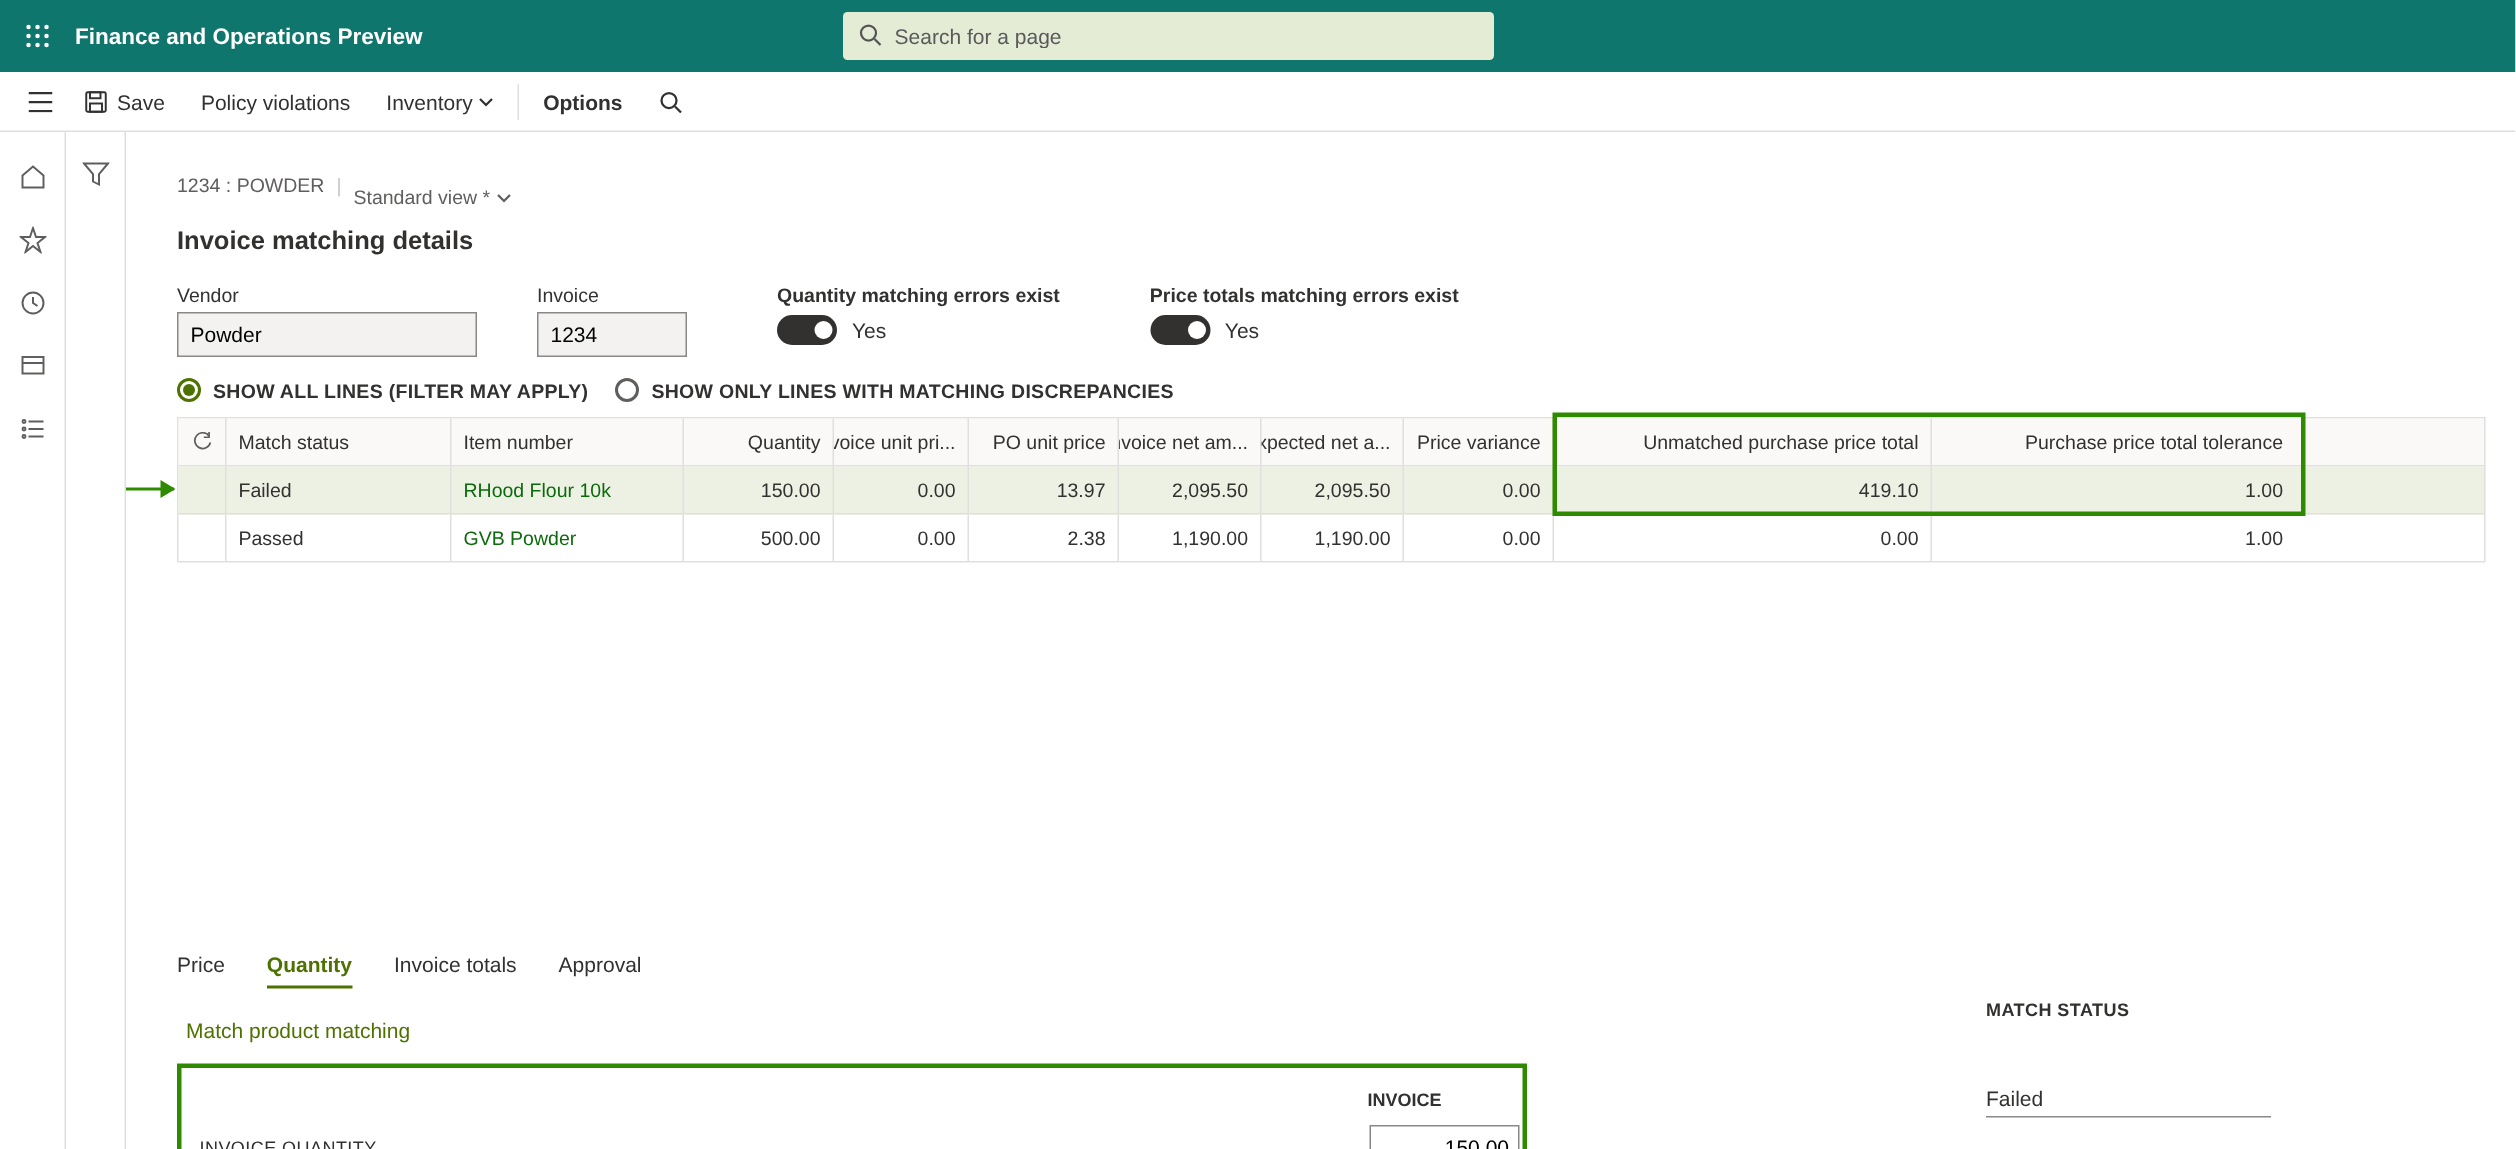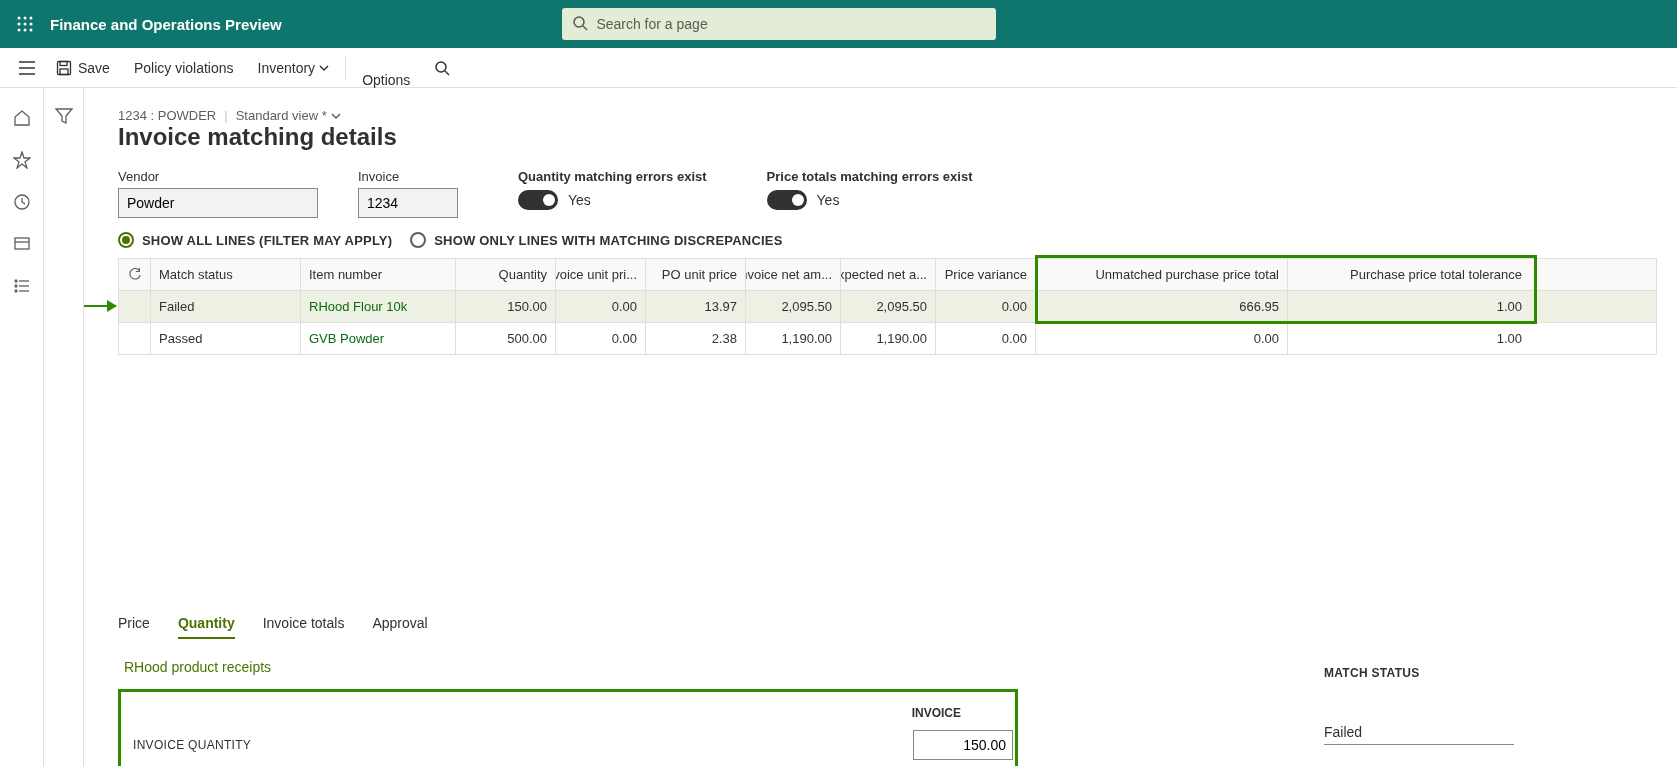--- a/index.html
+++ b/index.html
@@ -12,37 +12,37 @@
   .search-wrap { margin-left: auto; margin-right: auto; position: relative; width: 434px; }
   .search-input { width: 100%; height: 32px; border: none; border-radius: 3px; padding: 0 12px 0 34px; background: #e5ecd6; font-size: 14px; color:#333; }
   .search-input::placeholder { color:#5a5a5a; }
   .search-icon { position:absolute; left:10px; top:7px; }
   .appbar-spacer-right { width: 390px; }
 
   
   .actionbar { height: 40px; border-bottom: 1px solid #e1dfdd; display: flex; align-items: center; padding-left: 10px; }
   .hamburger-btn { width: 34px; height:40px; display:flex; align-items:center; justify-content:center; cursor:pointer; }
   .action-item { padding: 0 12px; height:40px; display:flex; align-items:center; font-size:14px; color:#323130; cursor:pointer; }
-  .action-item.bold { font-weight:400;align-items:flex-end; }
+  .action-item.bold { font-weight:700; }
   .save-item svg { margin-right:6px; }
   .action-sep { width:1px; height:24px; background:#e1dfdd; margin:0 4px; }
   .chev { margin-left:4px; }
 
   
   .leftrail { position:absolute; left:0; top:88px; bottom:0; width:44px; border-right:1px solid #e1dfdd; display:flex; flex-direction:column; align-items:center; padding-top:20px; gap:22px; }
   .rail-icon { width:20px; height:20px; display:flex; align-items:center; justify-content:center; cursor:pointer; }
 
   
   .filtercol { position:absolute; left:44px; top:88px; bottom:0; width:40px; border-right:1px solid #e1dfdd; display:flex; justify-content:center; padding-top:18px; }
 
   
   .main { position:absolute; left:84px; top:88px; right:0; bottom:0; padding: 20px 20px 0 34px; overflow:hidden; }
   .breadcrumb { font-size:13px; color:#605e5c; display:flex; align-items:center; gap:8px; }
   .crumb-sep { color:#c8c6c4; }
-  .page-title { font-size:24px; font-weight:600; margin-top:0; margin-bottom:18px; }
+  .page-title { font-size:17px; font-weight:600; margin-top:12px; margin-bottom:18px; }
 
   .header-fields { display:flex; gap: 40px; align-items:flex-start; margin-bottom:14px; }
   .field-col { display:flex; flex-direction:column; }
   .field-label { font-size:13px; color:#323130; margin-bottom:4px; }
   .text-input { height:30px; border:1px solid #8a8886; background:#f3f2f1; font-size:14px; padding:0 8px; }
   .text-input.vendor { width:200px; }
   .text-input.invoice { width:100px; }
   .toggle-col { display:flex; flex-direction:column; }
   .toggle-label { font-size:13px; font-weight:600; color:#323130; margin-bottom:6px; }
   .toggle-row { display:flex; align-items:center; gap:10px; font-size:14px; }
@@ -206,21 +206,21 @@
       <svg width="18" height="18" viewBox="0 0 18 18" fill="none" stroke="#605e5c" stroke-width="1.3">
         <polygon points="1,2 17,2 11,9 11,16 7,14 7,9"></polygon>
       </svg>
     </div>
 </div>
 
 <div class="main">
   <div class="breadcrumb">
     <span>1234 : POWDER</span>
     <span class="crumb-sep">|</span>
-    <span style="cursor:pointer; display:flex; align-items:center; gap:4px;">
+    <span style="cursor:pointer; display:flex; align-items:center; gap:4px;margin-top:16px;">
       <span>Standard view *</span>
       <svg width="10" height="10" viewBox="0 0 10 10" fill="none" stroke="#605e5c" stroke-width="1.5">
           <polyline points="1,3 5,7 9,3"></polyline>
         </svg>
     </span>
   </div>
   <div class="page-title">Invoice matching details</div>
 
   <div class="header-fields">
     <div class="field-col">
@@ -287,21 +287,21 @@
       <div class="grid-row sel">
         <div class="grid-cell c-refresh"></div>
         <div class="grid-cell c-match">Failed</div>
         <div class="grid-cell c-item">RHood Flour 10k</div>
         <div class="grid-cell c-qty num">150.00</div>
         <div class="grid-cell c-iup num">0.00</div>
         <div class="grid-cell c-pup num">13.97</div>
         <div class="grid-cell c-ina num">2,095.50</div>
         <div class="grid-cell c-ena num">2,095.50</div>
         <div class="grid-cell c-pv num">0.00</div>
-        <div class="grid-cell c-upt num">666.95</div>
+        <div class="grid-cell c-upt num">419.10</div>
         <div class="grid-cell c-ppt num">1.00</div>
       </div>
       <div class="grid-row">
         <div class="grid-cell c-refresh"></div>
         <div class="grid-cell c-match">Passed</div>
         <div class="grid-cell c-item">GVB Powder</div>
         <div class="grid-cell c-qty num">500.00</div>
         <div class="grid-cell c-iup num">0.00</div>
         <div class="grid-cell c-pup num">2.38</div>
         <div class="grid-cell c-ina num">1,190.00</div>
@@ -315,21 +315,21 @@
     <div class="arrow" style="top:47px; left:-54px; width:52px;"></div>
   </div>
 
   <div class="tabs">
     <div class="tab">Price</div>
     <div class="tab active">Quantity</div>
     <div class="tab">Invoice totals</div>
     <div class="tab">Approval</div>
   </div>
 
-  <a class="link-green">RHood product receipts</a>
+  <a class="link-green">Match product matching</a>
 
   <div class="q-box">
     <div class="qty-head">INVOICE</div>
     <div class="qty-row">
       <label>INVOICE QUANTITY</label>
       <input class="qty-input" value="150.00" style="">
     </div>
 
   </div>
 

